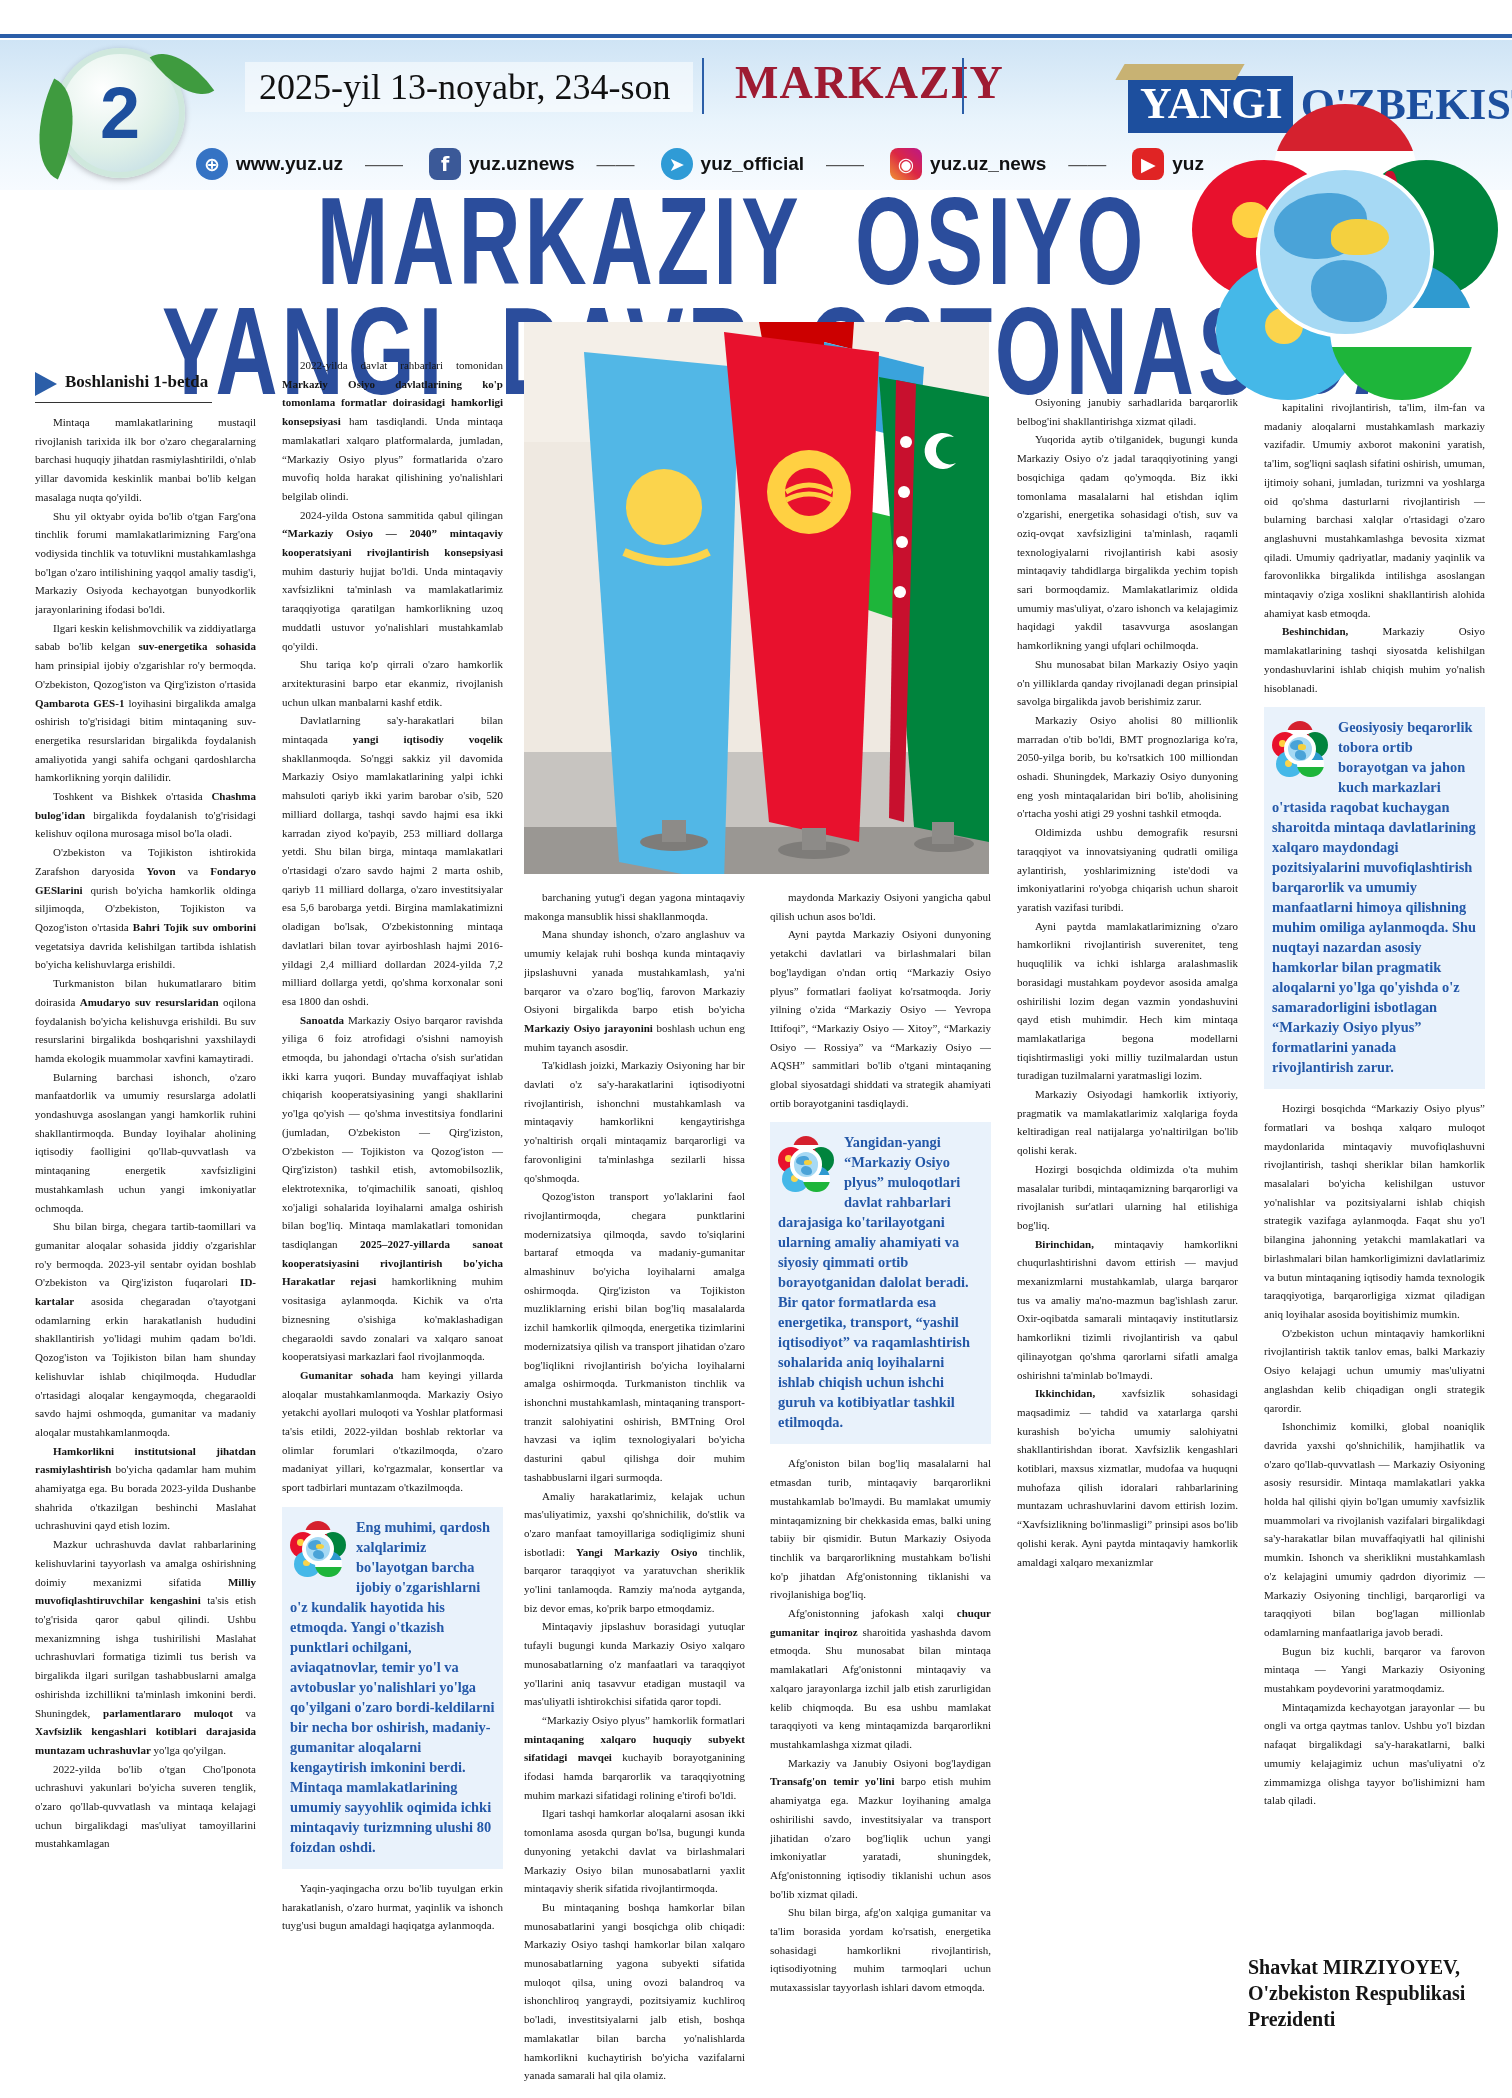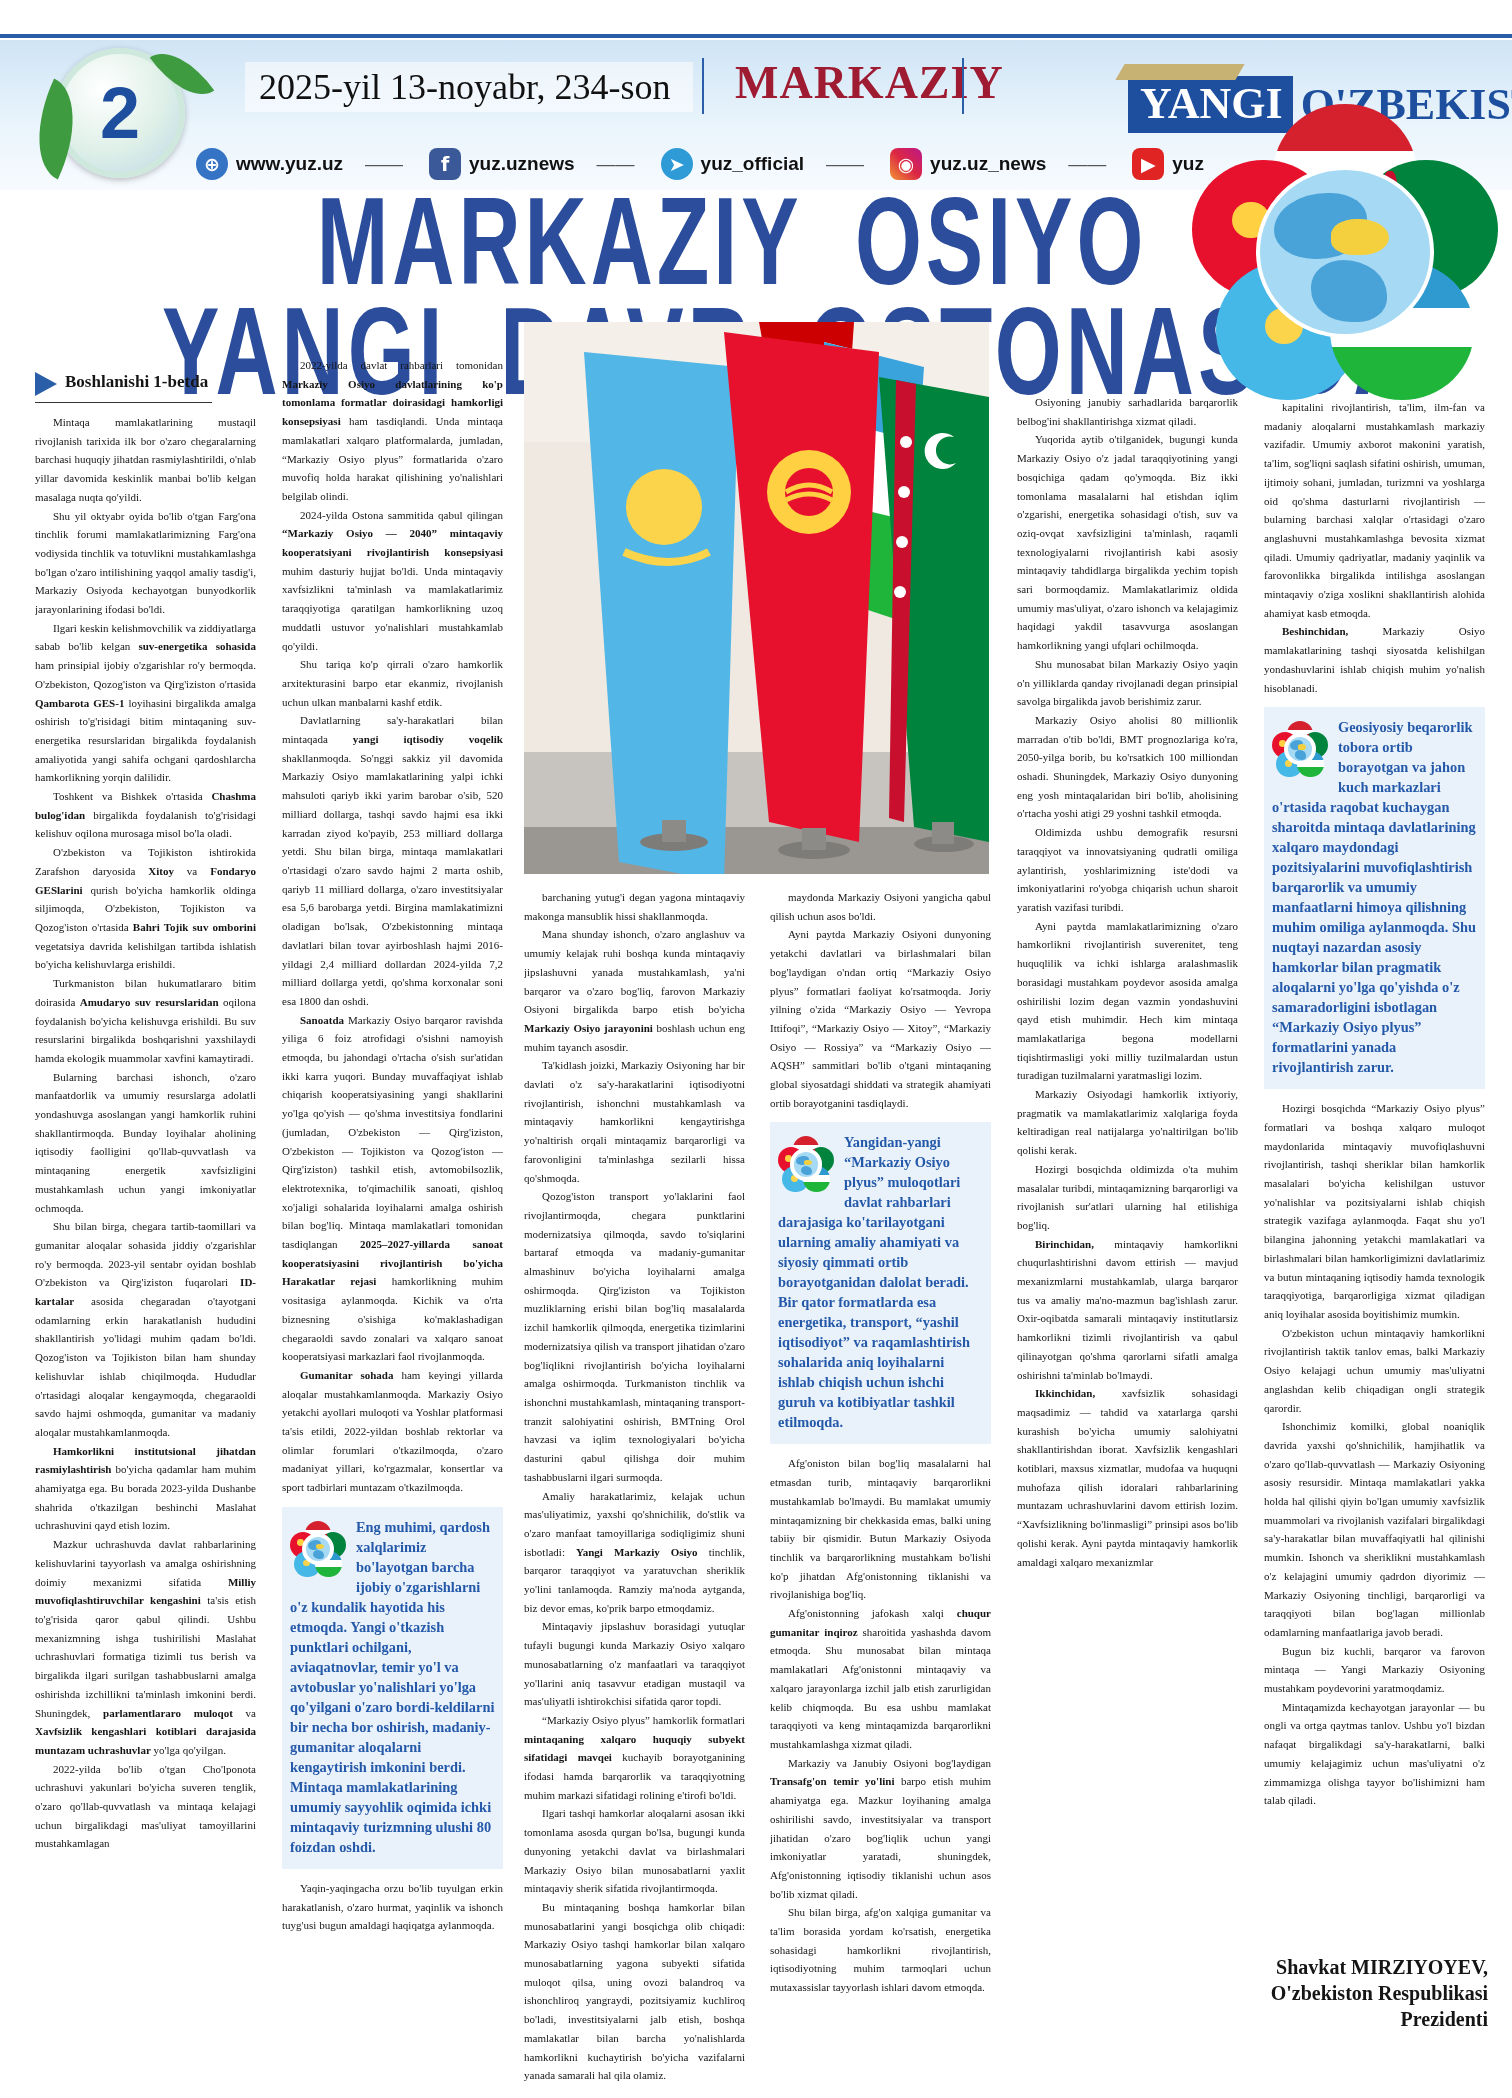--- a/index.html
+++ b/index.html
@@ -67,21 +67,21 @@
   .col p.para{margin:0;text-indent:18px;font-size:11px;line-height:18.7px;}
   .col p.para b{font-weight:bold;}
   .col-head{font-weight:bold;font-size:17px;margin-bottom:10px;border-bottom:1.5px solid #333;
             padding-bottom:6px;display:flex;align-items:flex-start;gap:8px;width:80%;}
   .tri{width:0;height:0;border-top:12px solid transparent;border-bottom:12px solid transparent;
        border-left:22px solid #2b5ea8;display:inline-block;}
   .quote{background:#e9f2fb;margin:10px 0;padding:10px 8px 12px 8px;overflow:hidden;}
   .quote p{margin:0;font-weight:bold;color:#2458a8;font-size:14.4px;line-height:20px;text-align:left;}
   .photo{position:absolute;left:524px;top:322px;width:465px;height:552px;overflow:hidden;}
   .sig{position:absolute;left:1248px;top:1948px;width:240px;background:#ffffff;
-       text-align:right;font-weight:bold;font-size:20px;line-height:26px;padding-top:6px;}
+       font-weight:bold;font-size:20px;line-height:26px;padding-top:6px;}
 </style>
 </head>
 <body>
 
 <div class="page">
 
   <div class="toprule"></div>
   <div class="headband"></div>
 
   <div class="badge">
@@ -195,21 +195,21 @@
 
   <div class="col" style="left:35px;top:372px;height:1726px;">
       <div class="col-head">
         <span class="tri"></span>
         <span>Boshlanishi 1-betda</span>
       </div>
       <p class="para"><span>Mintaqa mamlakatlarining mustaqil rivojlanish tarixida ilk bor o'zaro chegaralarning barchasi huquqiy jihatdan rasmiylashtirildi, o'nlab yillar davomida keskinlik manbai bo'lib kelgan masalaga nuqta qo'yildi.</span></p>
       <p class="para"><span>Shu yil oktyabr oyida bo'lib o'tgan Farg'ona tinchlik forumi mamlakatlarimizning Farg'ona vodiysida tinchlik va totuvlikni mustahkamlashga bo'lgan o'zaro intilishining yaqqol amaliy tasdig'i, Markaziy Osiyoda kechayotgan bunyodkorlik jarayonlarining ifodasi bo'ldi.</span></p>
       <p class="para"><span>Ilgari keskin kelishmovchilik va ziddiyatlarga sabab bo'lib kelgan </span><b>suv-energetika sohasida</b><span> ham prinsipial ijobiy o'zgarishlar ro'y bermoqda. O'zbekiston, Qozog'iston va Qirg'iziston o'rtasida </span><b>Qambarota GES-1</b><span> loyihasini birgalikda amalga oshirish to'g'risidagi bitim mintaqaning suv-energetika resurslaridan birgalikda foydalanish amaliyotida yangi sahifa ochgani qardoshlarcha hamkorlikning yorqin dalilidir.</span></p>
       <p class="para"><span>Toshkent va Bishkek o'rtasida </span><b>Chashma bulog'idan</b><span> birgalikda foydalanish to'g'risidagi kelishuv oqilona murosaga misol bo'la oladi.</span></p>
-      <p class="para"><span>O'zbekiston va Tojikiston ishtirokida Zarafshon daryosida </span><b>Xitoy</b><span> va </span><b>Fondaryo GESlarini</b><span> qurish bo'yicha hamkorlik oldinga siljimoqda, O'zbekiston, Tojikiston va Qozog'iston o'rtasida </span><b>Bahri Tojik suv omborini</b><span> vegetatsiya davrida kelishilgan tartibda ishlatish bo'yicha kelishuvlarga erishildi.</span></p>
+      <p class="para"><span>O'zbekiston va Tojikiston ishtirokida Zarafshon daryosida </span><b>Yovon</b><span> va </span><b>Fondaryo GESlarini</b><span> qurish bo'yicha hamkorlik oldinga siljimoqda, O'zbekiston, Tojikiston va Qozog'iston o'rtasida </span><b>Bahri Tojik suv omborini</b><span> vegetatsiya davrida kelishilgan tartibda ishlatish bo'yicha kelishuvlarga erishildi.</span></p>
       <p class="para"><span>Turkmaniston bilan hukumatlararo bitim doirasida </span><b>Amudaryo suv resurslaridan</b><span> oqilona foydalanish bo'yicha kelishuvga erishildi. Bu suv resurslarini birgalikda boshqarishni yaxshilaydi hamda ekologik muammolar xavfini kamaytiradi.</span></p>
       <p class="para"><span>Bularning barchasi ishonch, o'zaro manfaatdorlik va umumiy resurslarga adolatli yondashuvga asoslangan yangi hamkorlik ruhini shakllantirmoqda. Bunday loyihalar aholining iqtisodiy faolligini qo'llab-quvvatlash va mintaqaning energetik xavfsizligini mustahkamlash uchun yangi imkoniyatlar ochmoqda.</span></p>
       <p class="para"><span>Shu bilan birga, chegara tartib-taomillari va gumanitar aloqalar sohasida jiddiy o'zgarishlar ro'y bermoqda. 2023-yil sentabr oyidan boshlab O'zbekiston va Qirg'iziston fuqarolari </span><b>ID-kartalar</b><span> asosida chegaradan o'tayotgani odamlarning erkin harakatlanish hududini shakllantirish yo'lidagi muhim qadam bo'ldi. Qozog'iston va Tojikiston bilan ham shunday kelishuvlar ishlab chiqilmoqda. Hududlar o'rtasidagi aloqalar kengaymoqda, chegaraoldi savdo hajmi oshmoqda, gumanitar va madaniy aloqalar mustahkamlanmoqda.</span></p>
       <p class="para"><b>Hamkorlikni institutsional jihatdan rasmiylashtirish</b><span> bo'yicha qadamlar ham muhim ahamiyatga ega. Bu borada 2023-yilda Dushanbe shahrida o'tkazilgan beshinchi Maslahat uchrashuvini qayd etish lozim.</span></p>
       <p class="para"><span>Mazkur uchrashuvda davlat rahbarlarining kelishuvlarini tayyorlash va amalga oshirishning doimiy mexanizmi sifatida </span><b>Milliy muvofiqlashtiruvchilar kengashini</b><span> ta'sis etish to'g'risida qaror qabul qilindi. Ushbu mexanizmning ishga tushirilishi Maslahat uchrashuvlari formatiga tizimli tus berish va birgalikda ilgari surilgan tashabbuslarni amalga oshirishda izchillikni ta'minlash imkonini berdi. Shuningdek, </span><b>parlamentlararo muloqot</b><span> va </span><b>Xavfsizlik kengashlari kotiblari darajasida muntazam uchrashuvlar</b><span> yo'lga qo'yilgan.</span></p>
       <p class="para"><span>2022-yilda bo'lib o'tgan Cho'lponota uchrashuvi yakunlari bo'yicha suveren tenglik, o'zaro qo'llab-quvvatlash va mintaqa kelajagi uchun birgalikdagi mas'uliyat tamoyillarini mustahkamlagan </span></p>
     </div>
   <div class="col" style="left:282px;top:356px;height:1742px;">
       <p class="para"><span>2022-yilda davlat rahbarlari tomonidan </span><b>Markaziy Osiyo davlatlarining ko'p tomonlama formatlar doirasidagi hamkorligi konsepsiyasi</b><span> ham tasdiqlandi. Unda mintaqa mamlakatlari xalqaro platformalarda, jumladan, “Markaziy Osiyo plyus” formatlarida o'zaro muvofiq holda harakat qilishining yo'nalishlari belgilab olindi.</span></p>
       <p class="para"><span>2024-yilda Ostona sammitida qabul qilingan </span><b>“Markaziy Osiyo — 2040” mintaqaviy kooperatsiyani rivojlantirish konsepsiyasi</b><span> muhim dasturiy hujjat bo'ldi. Unda mintaqaviy xavfsizlikni ta'minlash va mamlakatlarimiz taraqqiyotiga qaratilgan hamkorlikning uzoq muddatli ustuvor yo'nalishlari mustahkamlab qo'yildi.</span></p>

